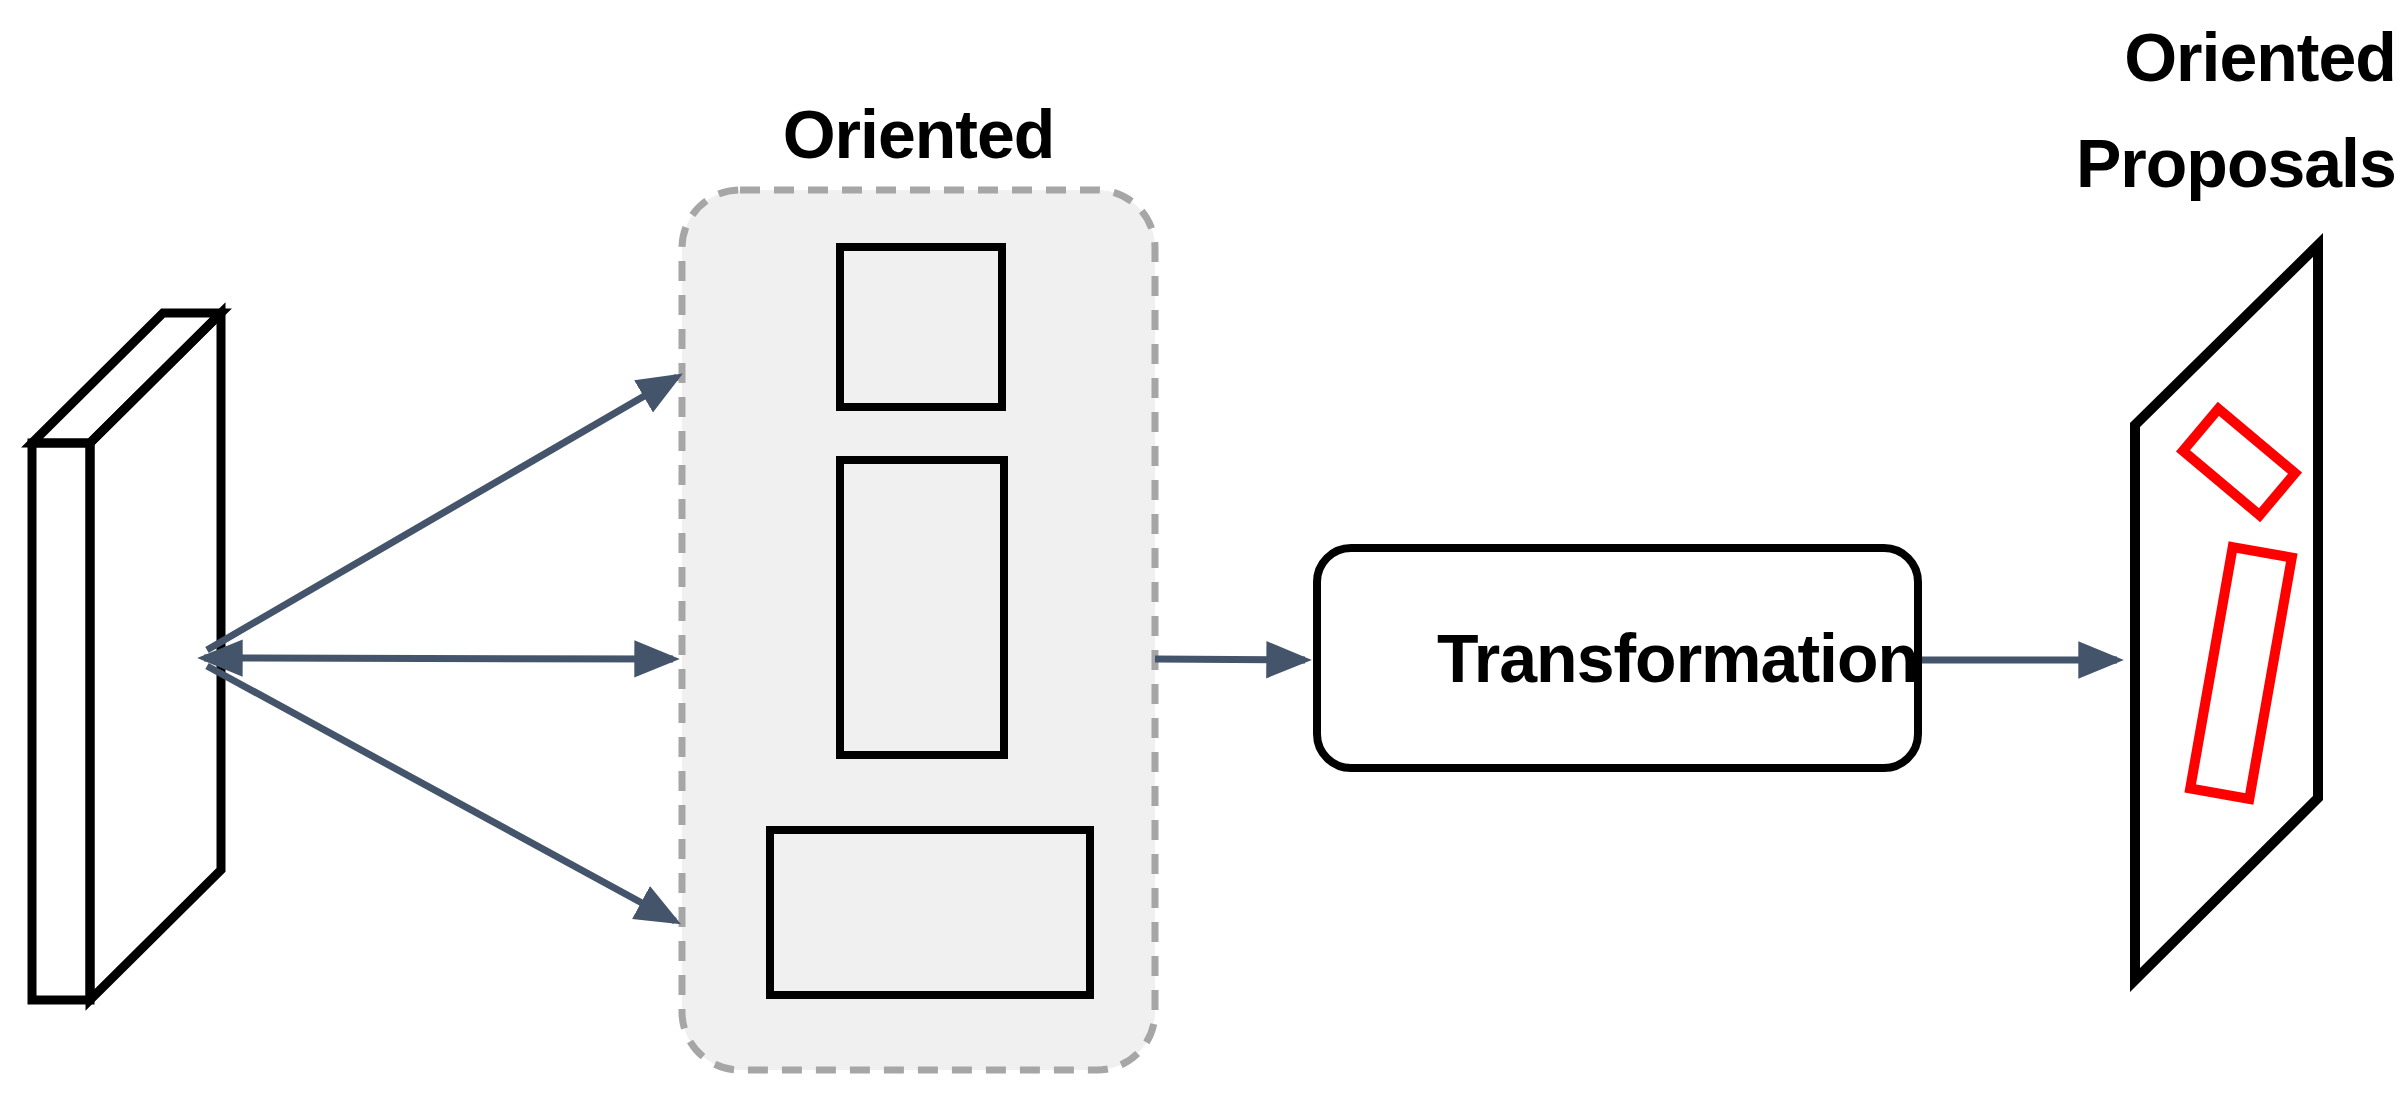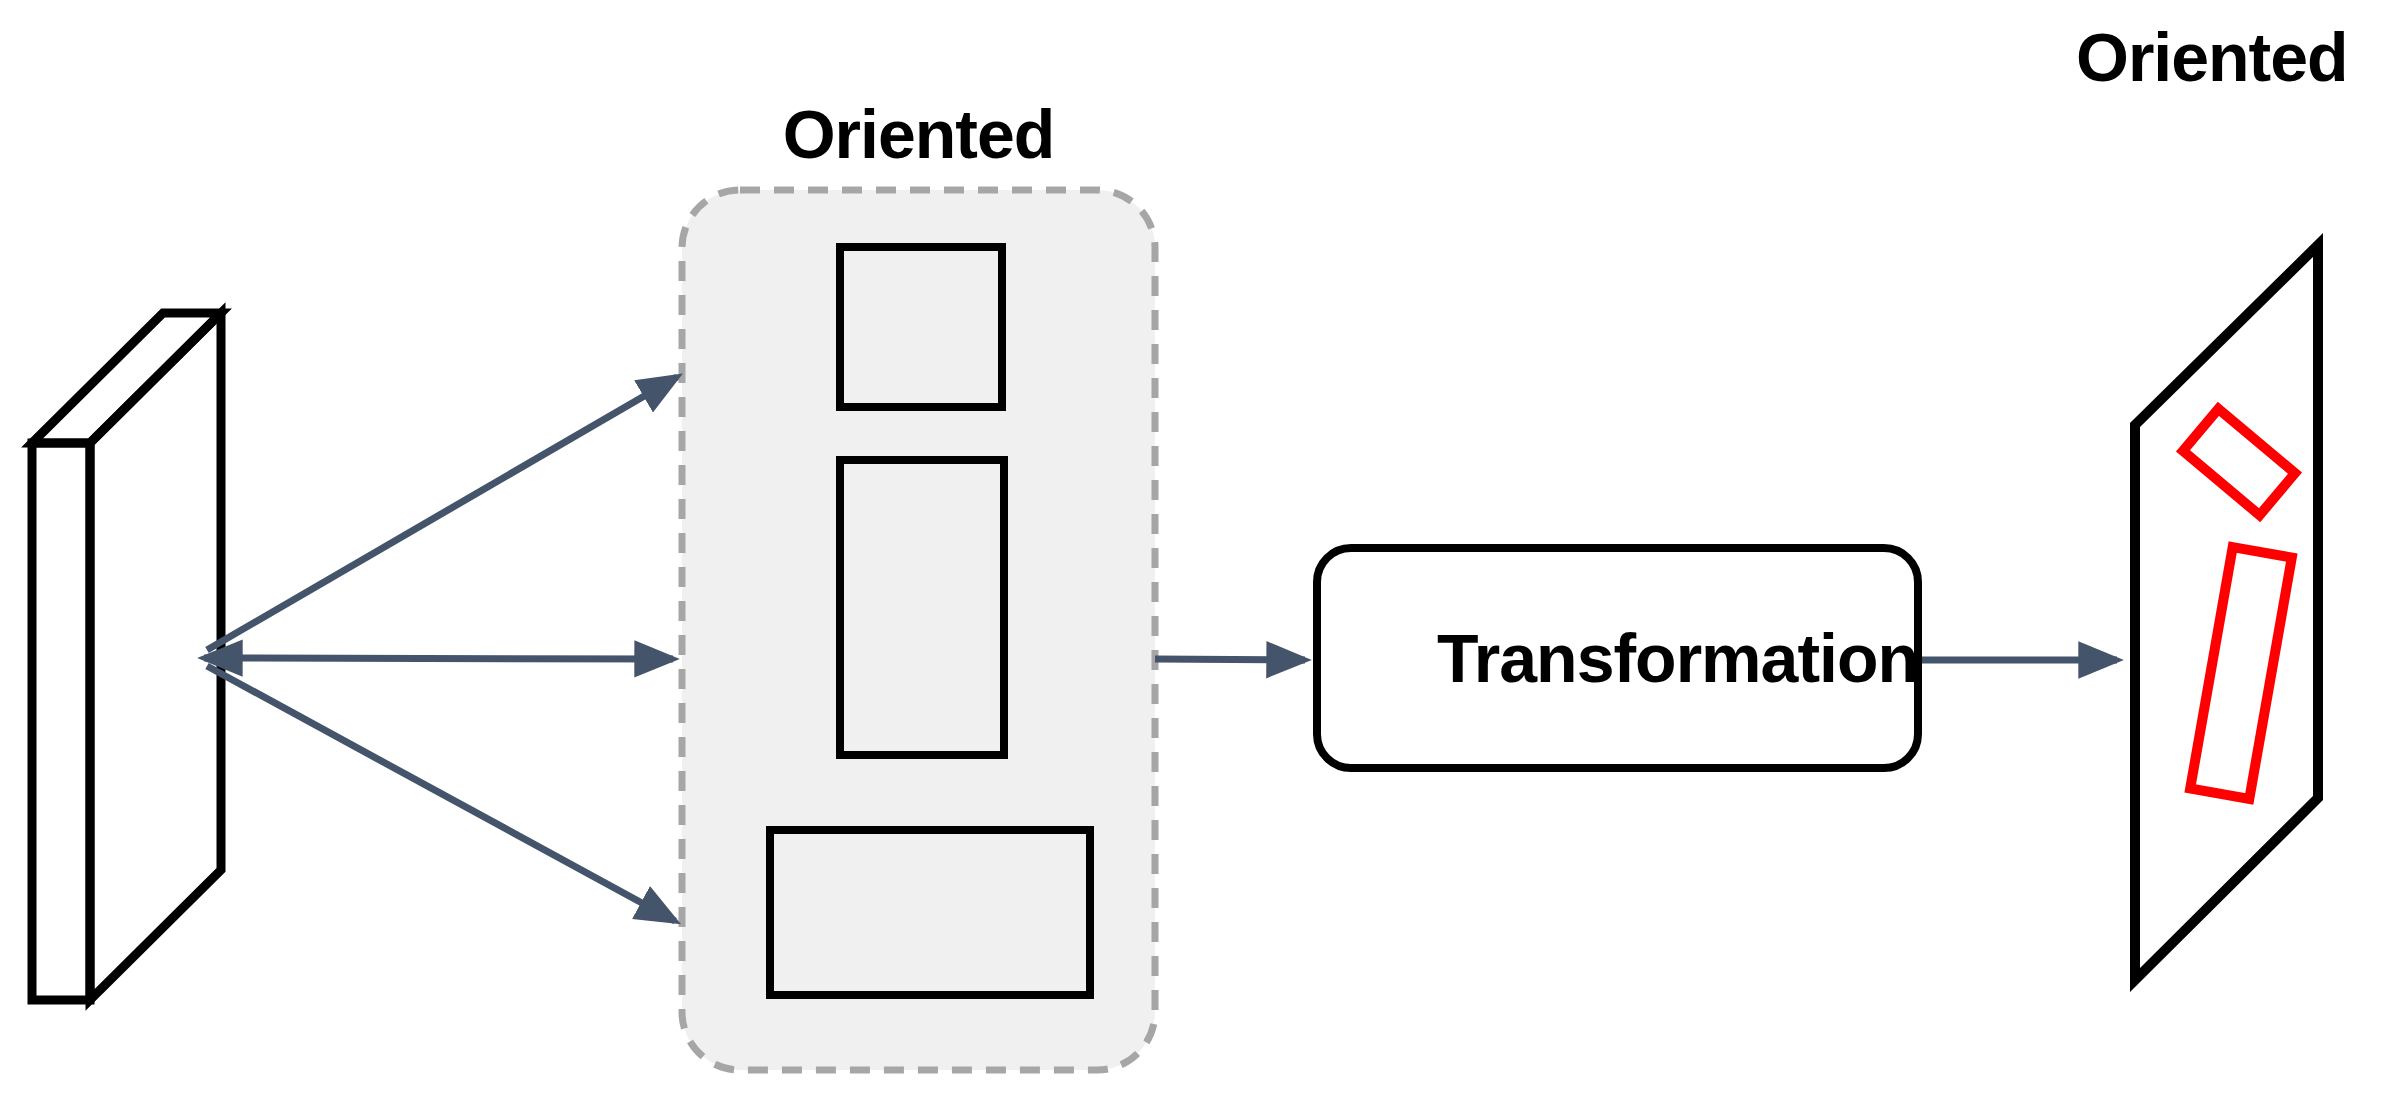--- a/index.html
+++ b/index.html
@@ -106,15 +106,16 @@
   </svg>
 
   <div class="label label-anchors">Oriented</div>
 
   <div class="label label-transformation">
     <span>Transformation</span>
   </div>
 
   <div class="label label-proposals">
     <span>Oriented</span>
+    <span>Proposals</span>
   </div>
 
 </div>
 
 </body></html>

